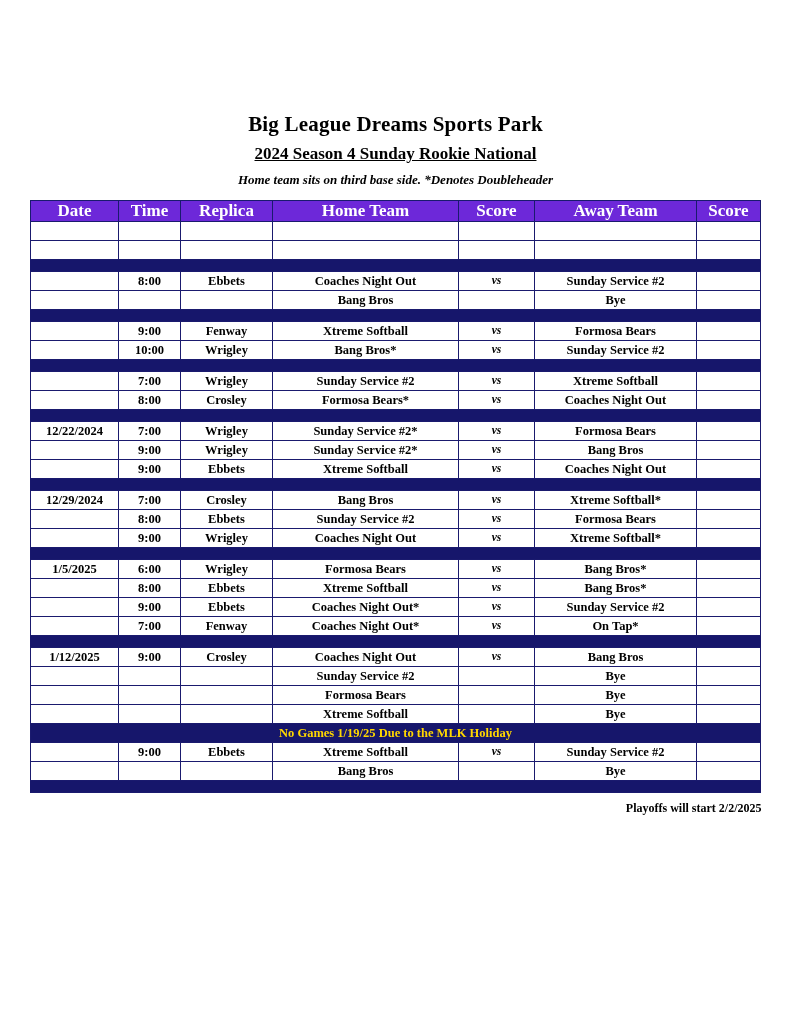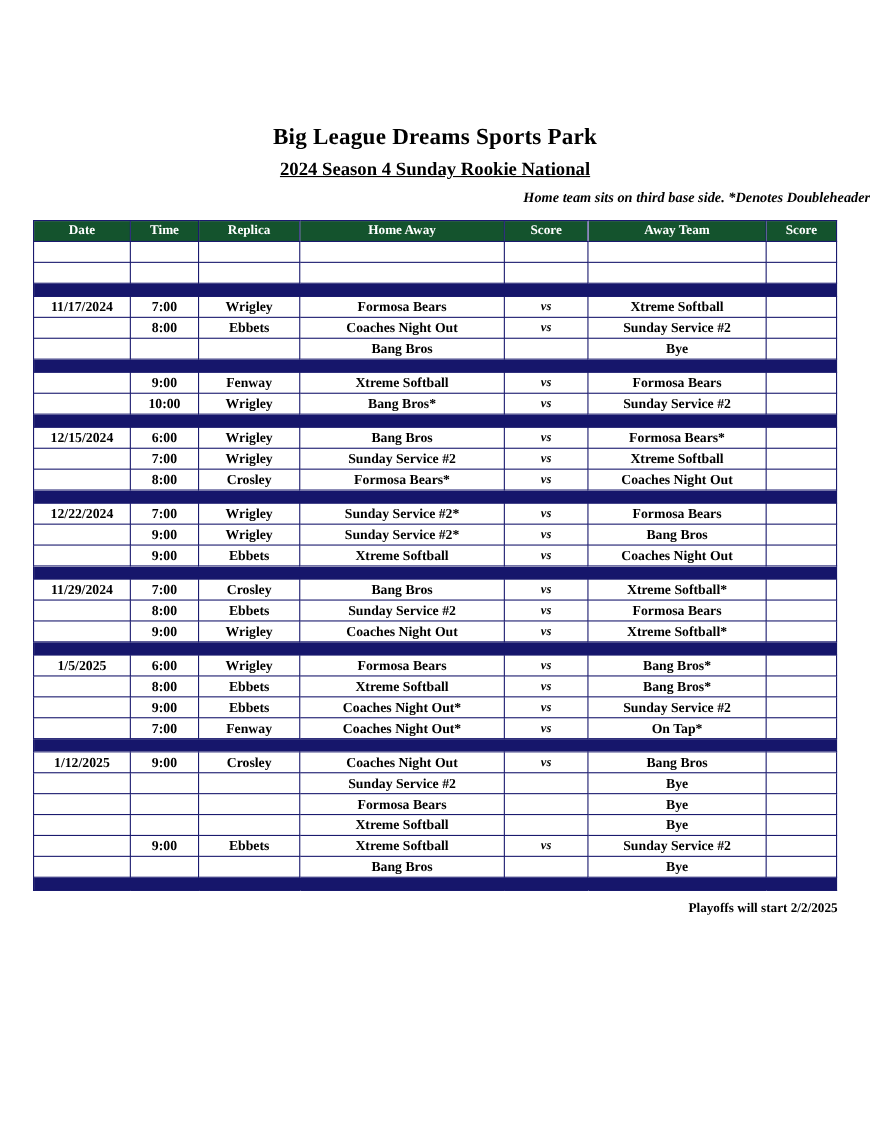--- a/index.html
+++ b/index.html
@@ -37,44 +37,43 @@
     margin-top: 7px;
     line-height: 1.2;
     text-decoration: underline;
   }
   .title-note {
     font-size: 13px;
     font-weight: bold;
     font-style: italic;
     margin-top: 7px;
     line-height: 1.2;
-    text-align: right;
   }
   table.sched {
     border-collapse: collapse;
     width: 730px;
     margin: 13px auto 0 auto;
     table-layout: fixed;
     font-size: 12.5px;
   }
   table.sched td, table.sched th {
     border: 1px solid #1a1a6e;
     padding: 0;
     height: 18px;
     text-align: center;
     vertical-align: middle;
     line-height: 1.15;
     overflow: hidden;
     white-space: nowrap;
   }
   thead th {
-    background: #14532d;
+    background: #6d28d9;
     color: #ffffff;
     font-weight: bold;
-    font-size: 12px;
+    font-size: 17px;
     height: 19px;
   }
   .col-date   { width: 88px; }
   .col-time   { width: 62px; }
   .col-replica{ width: 92px; }
   .col-home   { width: 186px; }
   .col-score1 { width: 76px; }
   .col-away   { width: 162px; }
   .col-score2 { width: 64px; }
 
@@ -131,21 +130,21 @@
       <col class="col-home">
         <col class="col-score1">
         <col class="col-away">
         <col class="col-score2">
     </colgroup>
     <thead>
       <tr>
         <th>Date</th>
         <th>Time</th>
         <th>Replica</th>
-        <th>Home Away</th>
+        <th>Home Team</th>
         <th>Score</th>
         <th>Away Team</th>
         <th>Score</th>
       </tr>
     </thead>
     <tbody id="sched-body">
         <tr class="blank">
           <td></td>
           <td></td>
           <td></td>
@@ -160,29 +159,20 @@
           <td></td>
           <td></td>
           <td></td>
           <td></td>
           <td></td>
         </tr>
         <tr class="band">
           <td colspan="7"></td>
         </tr>
         <tr>
-          <td class="b">11/17/2024</td>
-          <td class="b">7:00</td>
-          <td class="b">Wrigley</td>
-          <td class="b">Formosa Bears</td>
-          <td class="vs">vs</td>
-          <td class="b">Xtreme Softball</td>
-          <td></td>
-        </tr>
-        <tr>
           <td class="b"></td>
           <td class="b">8:00</td>
           <td class="b">Ebbets</td>
           <td class="b">Coaches Night Out</td>
           <td class="vs">vs</td>
           <td class="b">Sunday Service #2</td>
           <td></td>
         </tr>
         <tr>
           <td class="b"></td>
@@ -209,29 +199,20 @@
           <td class="b"></td>
           <td class="b">10:00</td>
           <td class="b">Wrigley</td>
           <td class="b">Bang Bros*</td>
           <td class="vs">vs</td>
           <td class="b">Sunday Service #2</td>
           <td></td>
         </tr>
         <tr class="band">
           <td colspan="7"></td>
-        </tr>
-        <tr>
-          <td class="b">12/15/2024</td>
-          <td class="b">6:00</td>
-          <td class="b">Wrigley</td>
-          <td class="b">Bang Bros</td>
-          <td class="vs">vs</td>
-          <td class="b">Formosa Bears*</td>
-          <td></td>
         </tr>
         <tr>
           <td class="b"></td>
           <td class="b">7:00</td>
           <td class="b">Wrigley</td>
           <td class="b">Sunday Service #2</td>
           <td class="vs">vs</td>
           <td class="b">Xtreme Softball</td>
           <td></td>
         </tr>
@@ -271,21 +252,21 @@
           <td class="b">Ebbets</td>
           <td class="b">Xtreme Softball</td>
           <td class="vs">vs</td>
           <td class="b">Coaches Night Out</td>
           <td></td>
         </tr>
         <tr class="band">
           <td colspan="7"></td>
         </tr>
         <tr>
-          <td class="b">11/29/2024</td>
+          <td class="b">12/29/2024</td>
           <td class="b">7:00</td>
           <td class="b">Crosley</td>
           <td class="b">Bang Bros</td>
           <td class="vs">vs</td>
           <td class="b">Xtreme Softball*</td>
           <td></td>
         </tr>
         <tr>
           <td class="b"></td>
           <td class="b">8:00</td>
@@ -376,20 +357,23 @@
         <tr>
           <td class="b"></td>
           <td class="b"></td>
           <td class="b"></td>
           <td class="b">Xtreme Softball</td>
           <td class="vs"></td>
           <td class="b">Bye</td>
           <td></td>
         </tr>
         <tr>
+          <td colspan="7" class="note">No Games 1/19/25 Due to the MLK Holiday</td>
+        </tr>
+        <tr>
           <td class="b"></td>
           <td class="b">9:00</td>
           <td class="b">Ebbets</td>
           <td class="b">Xtreme Softball</td>
           <td class="vs">vs</td>
           <td class="b">Sunday Service #2</td>
           <td></td>
         </tr>
         <tr>
           <td class="b"></td>

